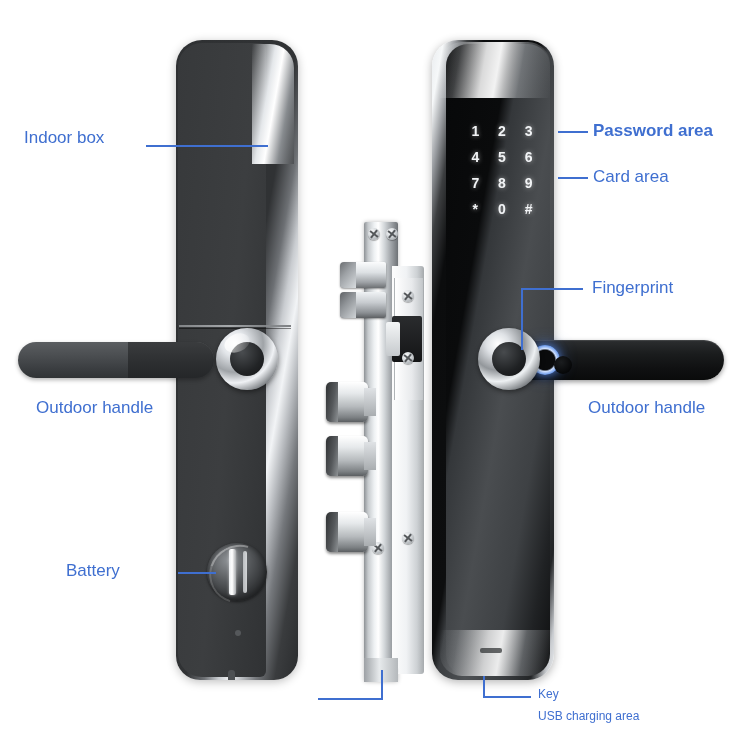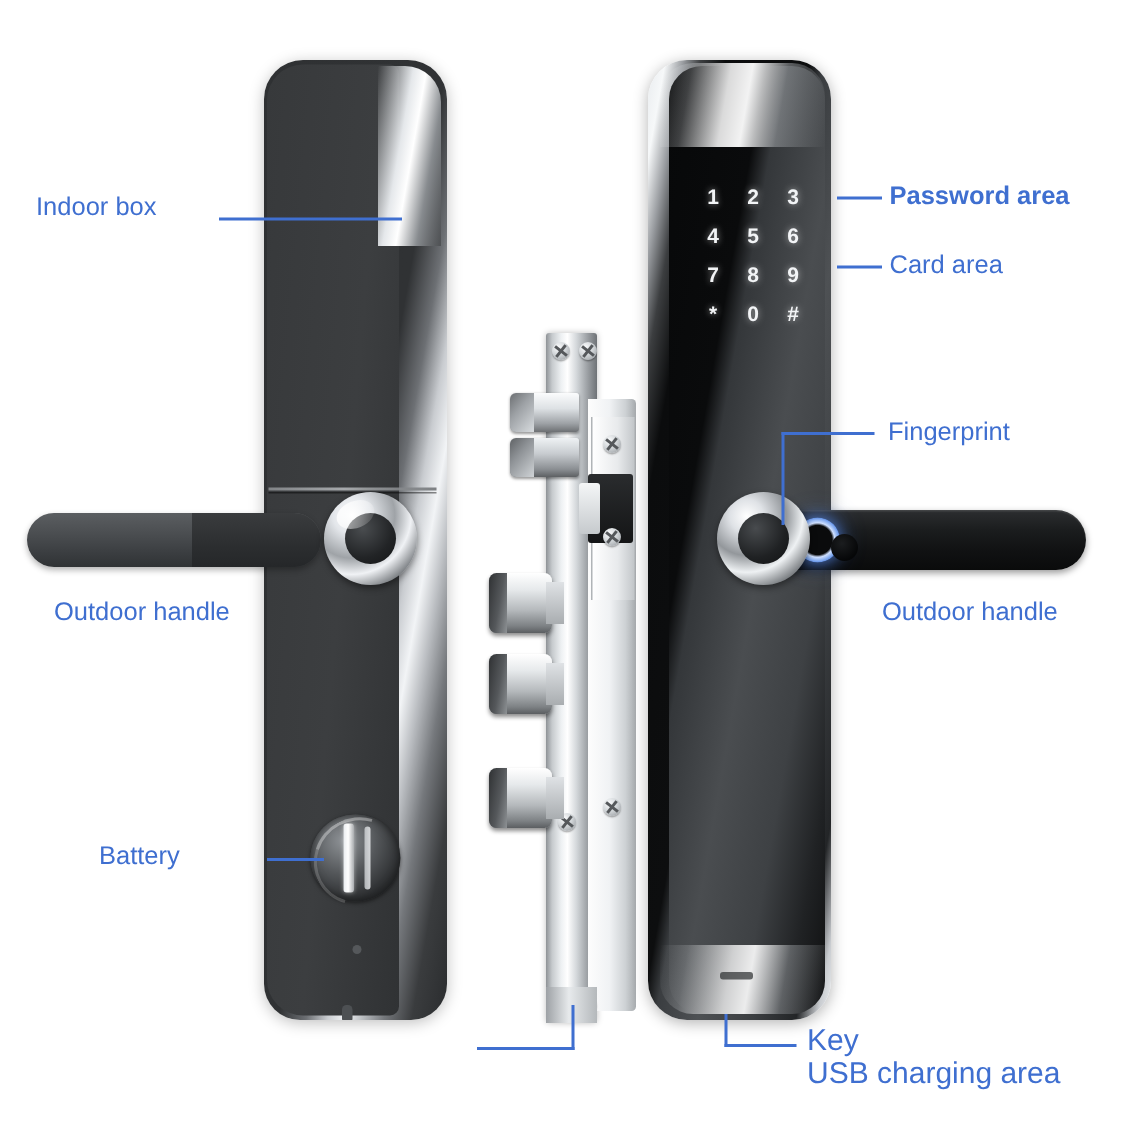--- a/index.html
+++ b/index.html
@@ -14,21 +14,21 @@
 
   
   .lbl{
     position:absolute;
     color:#3f6fd0;
     font-size:17px;
     line-height:20px;
     white-space:nowrap;
     font-family:"Liberation Sans", sans-serif;
   }
-  .lbl.sm{font-size:20px;}
+  .lbl.sm{font-size:12px;}
 
   
   .line{position:absolute;background:#3f6fd0;}
   .hline{height:2px;}
   .vline{width:2px;}
 
   
   #indoor-panel{
     position:absolute;left:176px;top:40px;width:122px;height:640px;
     border-radius:26px 26px 24px 24px;

